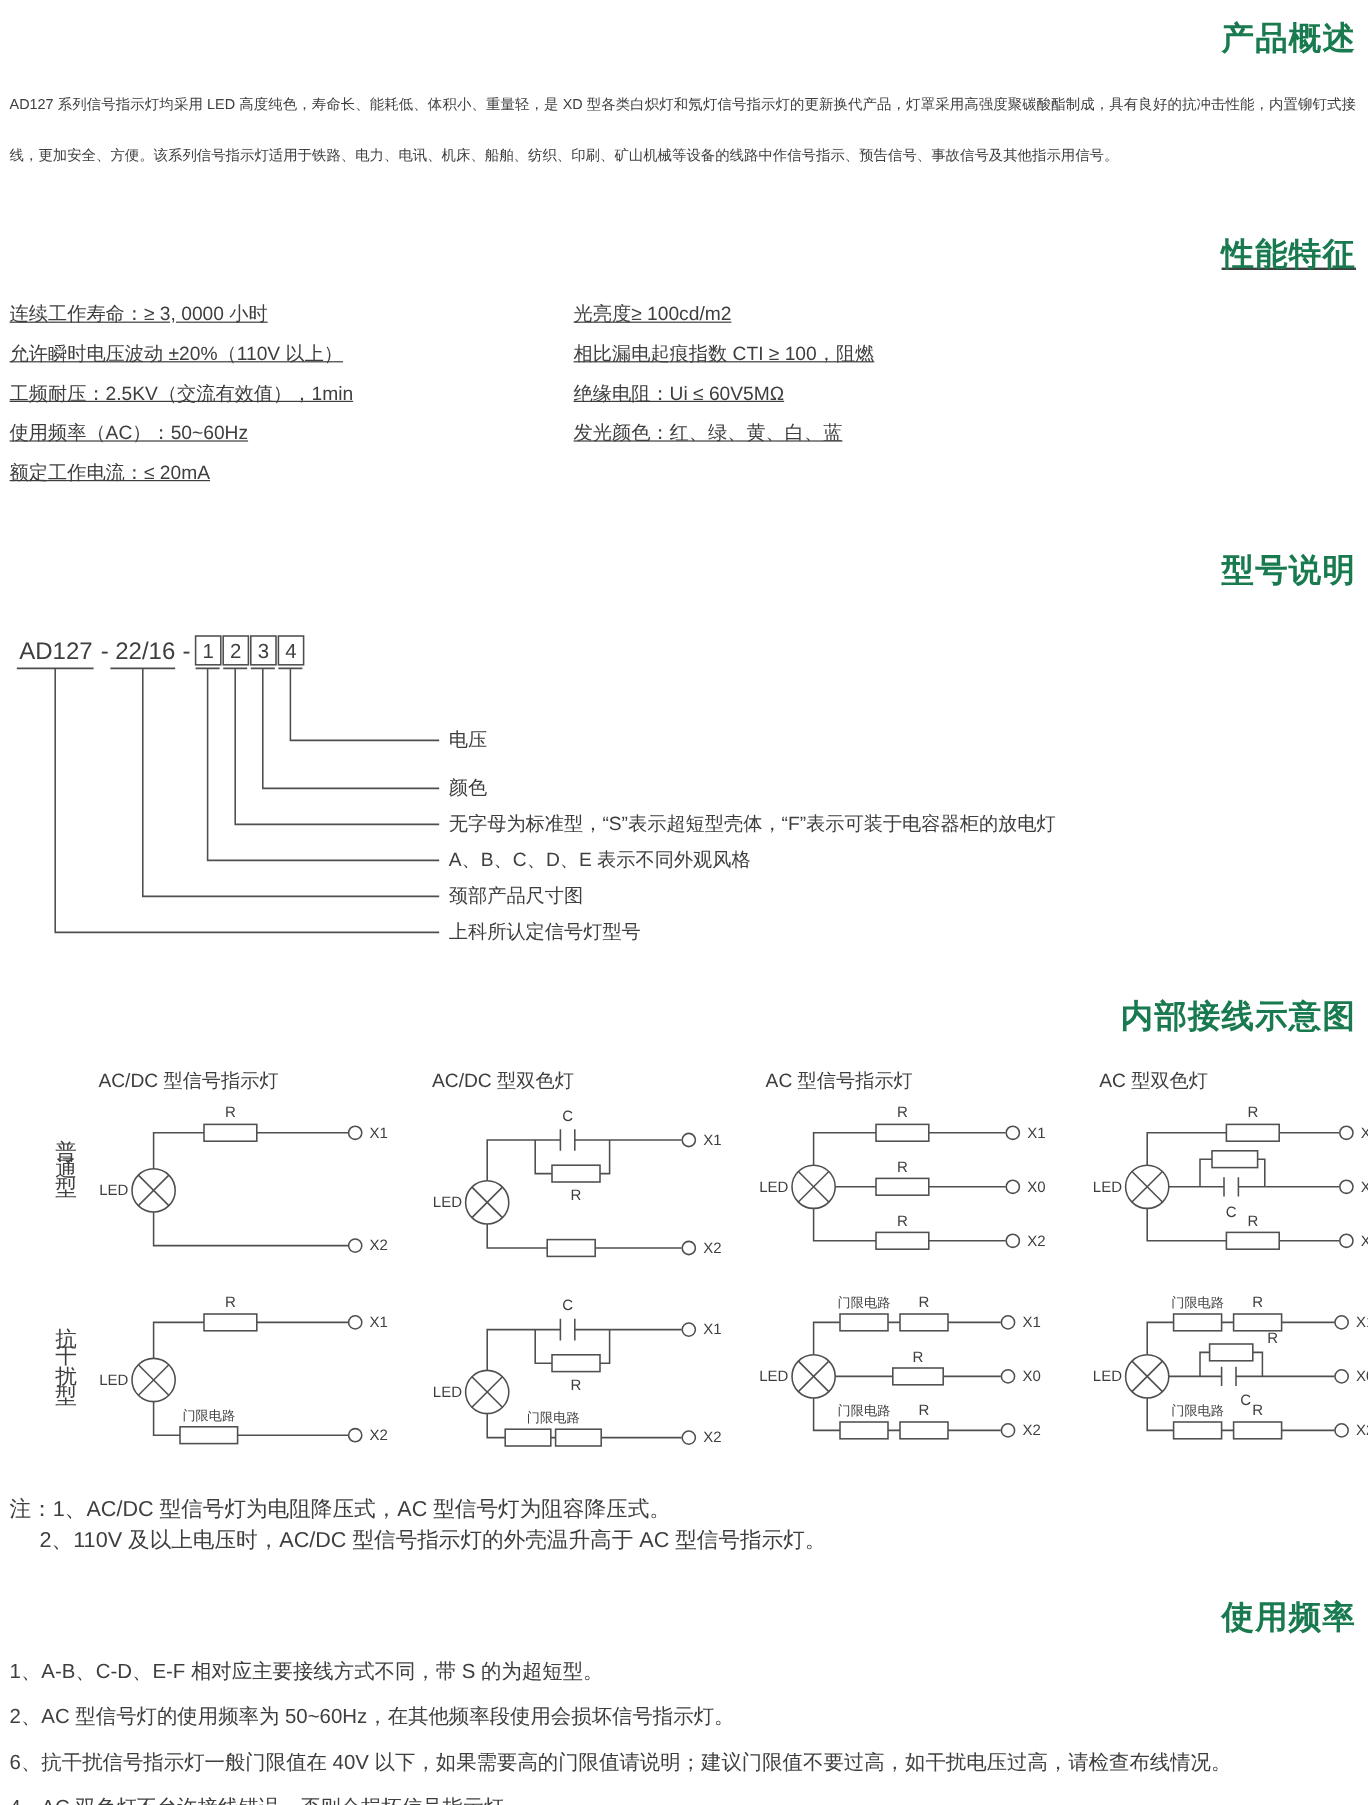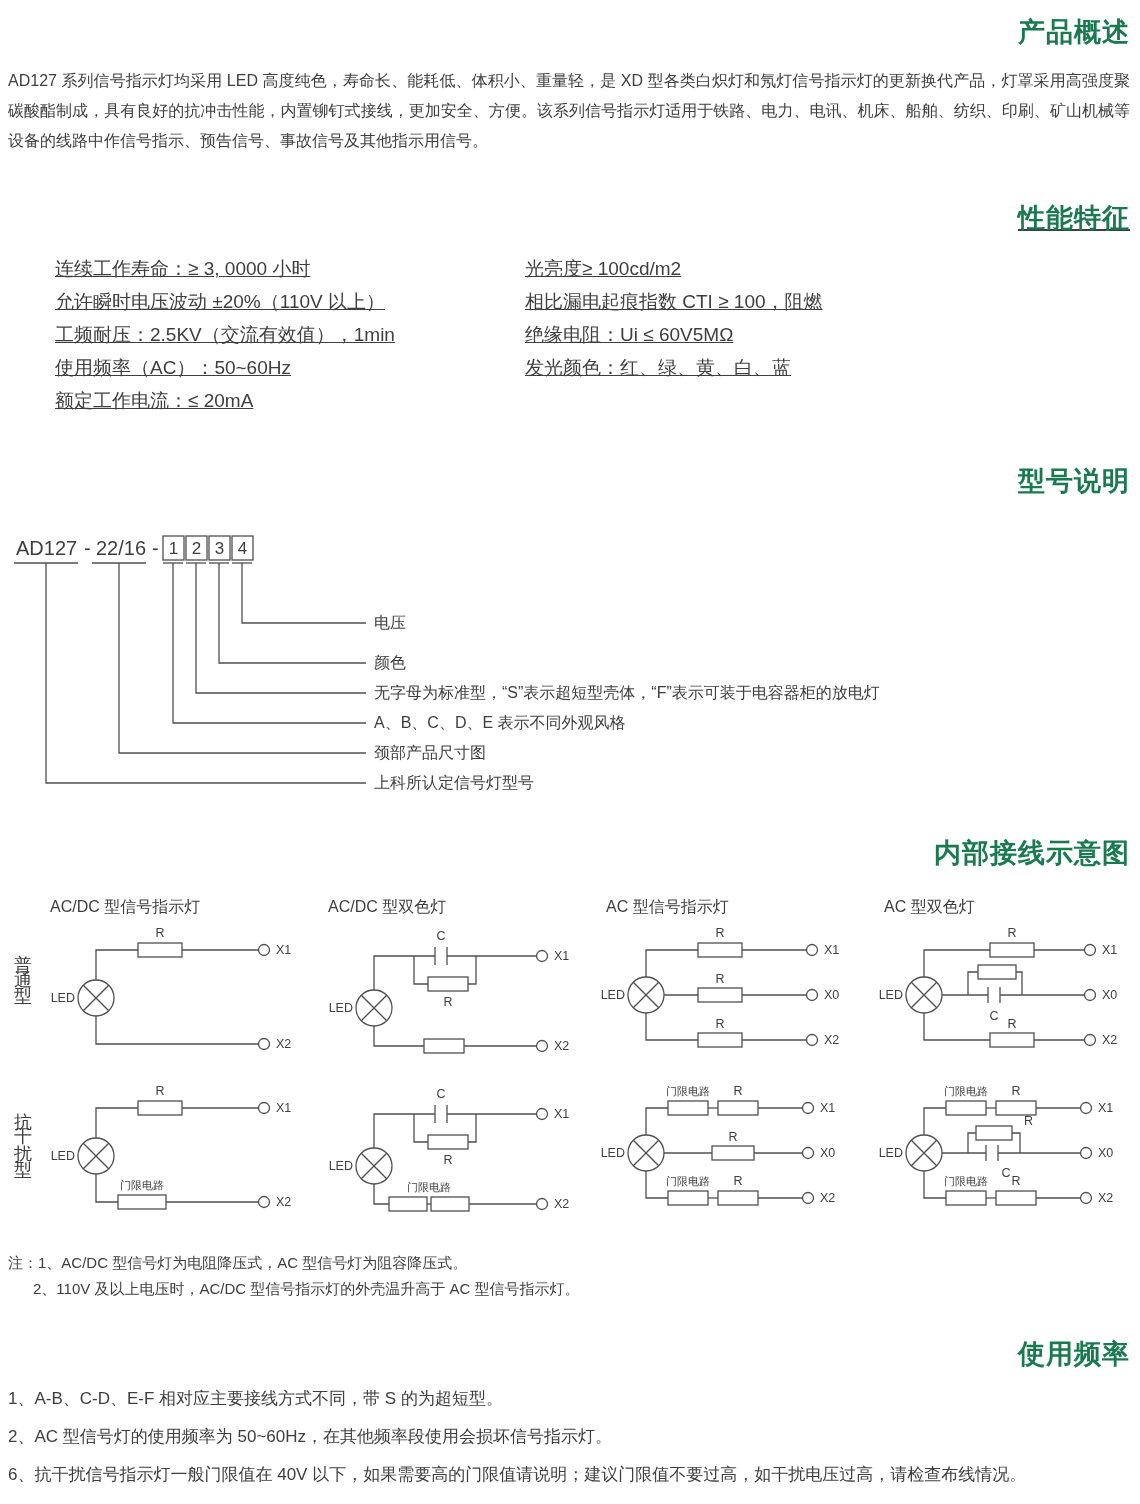--- a/index.html
+++ b/index.html
@@ -2,47 +2,47 @@
 <html><head>
 <meta charset="utf-8">
 <style>
   html,body { margin:0; padding:0; background:#ffffff; }
   body { width:1140px; font-family:"Liberation Sans", sans-serif; color:#3e3e3e; }
   .page { padding:14px 10px 20px 8px; box-sizing:border-box; }
 
   h2.sec { color:#187a4e; font-size:27px; font-weight:bold; margin:0 0 16px 0; letter-spacing:1px;text-align:right; }
 
   
-  .overview p { font-size:16px; line-height:30px; margin:2px 0 44px 0; text-align:justify; }
+  .overview p { font-size:12px; line-height:42px; margin:2px 0 44px 0; text-align:justify; }
 
   
   .features { margin-bottom:46px;text-decoration:underline; }
   .spec-grid { display:grid; grid-template-columns:466px 1fr; column-gap:4px; margin-top:14px; }
-  .spec-col .spec-item { font-size:19px; line-height:33px; white-space:nowrap;margin-left:47px; }
+  .spec-col .spec-item { font-size:16px; line-height:33px; white-space:nowrap; }
 
   
   .model { margin-bottom:28px; }
   .model svg { display:block; }
   .model-big { font-size:20px; fill:#3e3e3e; }
   .model-digit { font-size:17px; fill:#3e3e3e; }
   .model-label { font-size:16px; fill:#3e3e3e; }
 
   
   .wiring { margin-bottom:34px; }
-  .wiring-grid { display:grid; grid-template-columns:30px repeat(4, 1fr); align-items:start; }
+  .wiring-grid { display:grid; grid-template-columns:30px repeat(4, 1fr); align-items:start;margin-left:32px; }
   .col-head { font-size:16px; padding:10px 0 2px 12px; white-space:nowrap; }
   .row-label { writing-mode:vertical-rl; text-orientation:upright; font-size:18px; letter-spacing:16px;
                justify-self:center; padding-top:20px; }
   .circ { display:block; }
   .circ .wire { stroke:#4f4f4f; stroke-width:1.3; fill:none; }
   .circ .part { stroke:#4f4f4f; stroke-width:1.3; fill:#ffffff; }
   .circ text { fill:#3e3e3e; font-size:12.5px; stroke:none; font-family:"Liberation Sans",sans-serif; }
   .circ text.gate { font-size:11px; }
   .notes { margin-top:14px; }
-  .notes .note-line { font-size:15px; line-height:26px; }
+  .notes .note-line { font-size:18px; line-height:26px; }
   .notes .indent { padding-left:25px; }
 
   
   .ordering .order-item { font-size:17px; line-height:22px; margin-bottom:16px; }
 </style>
 </head>
 <body>
 
 <div class="page">
 

